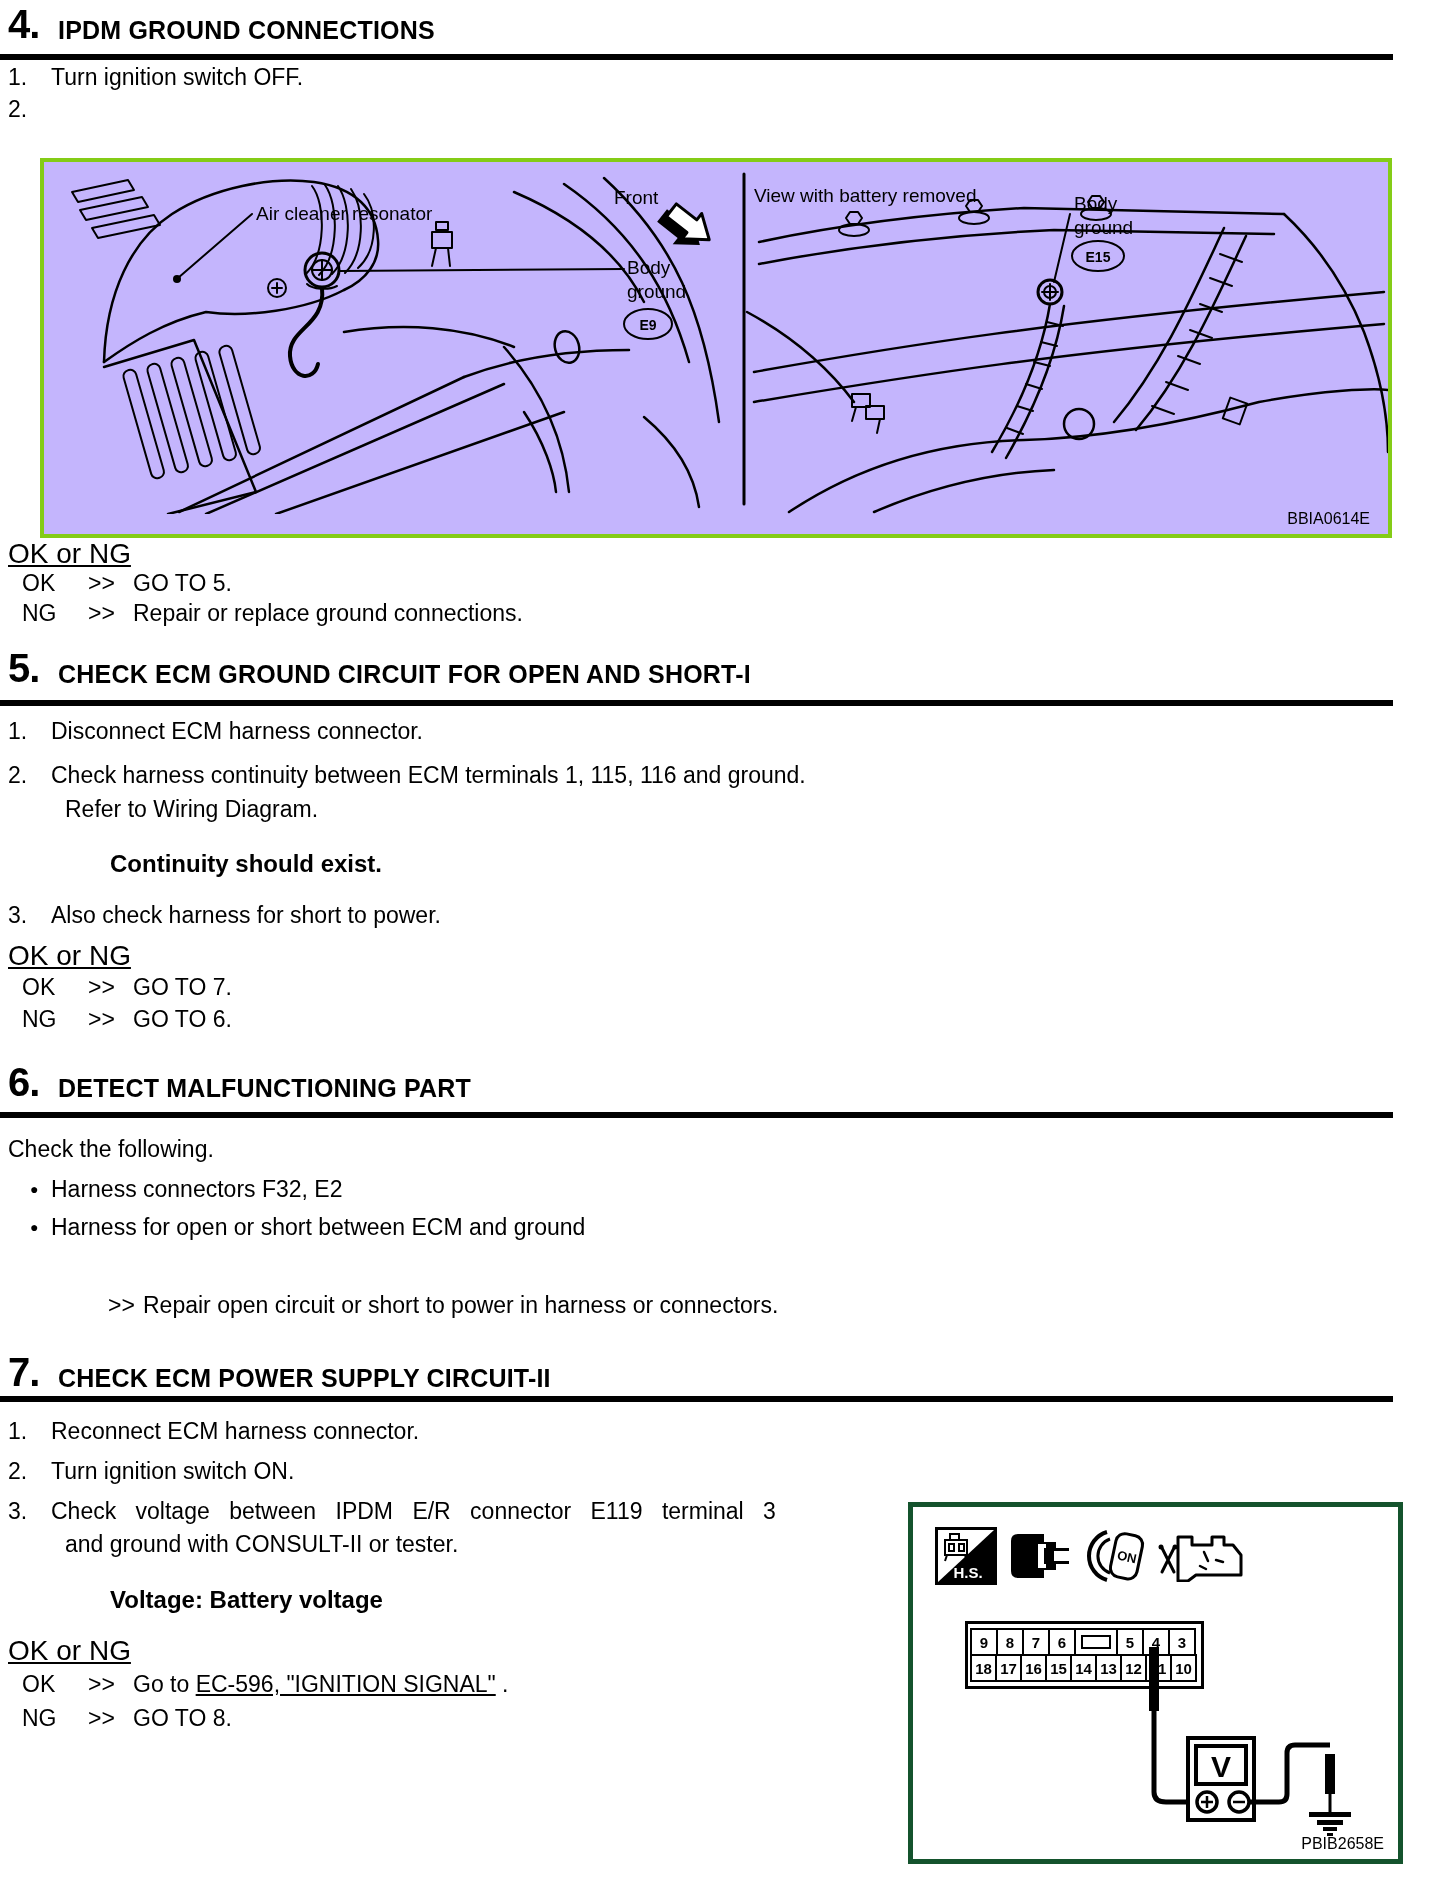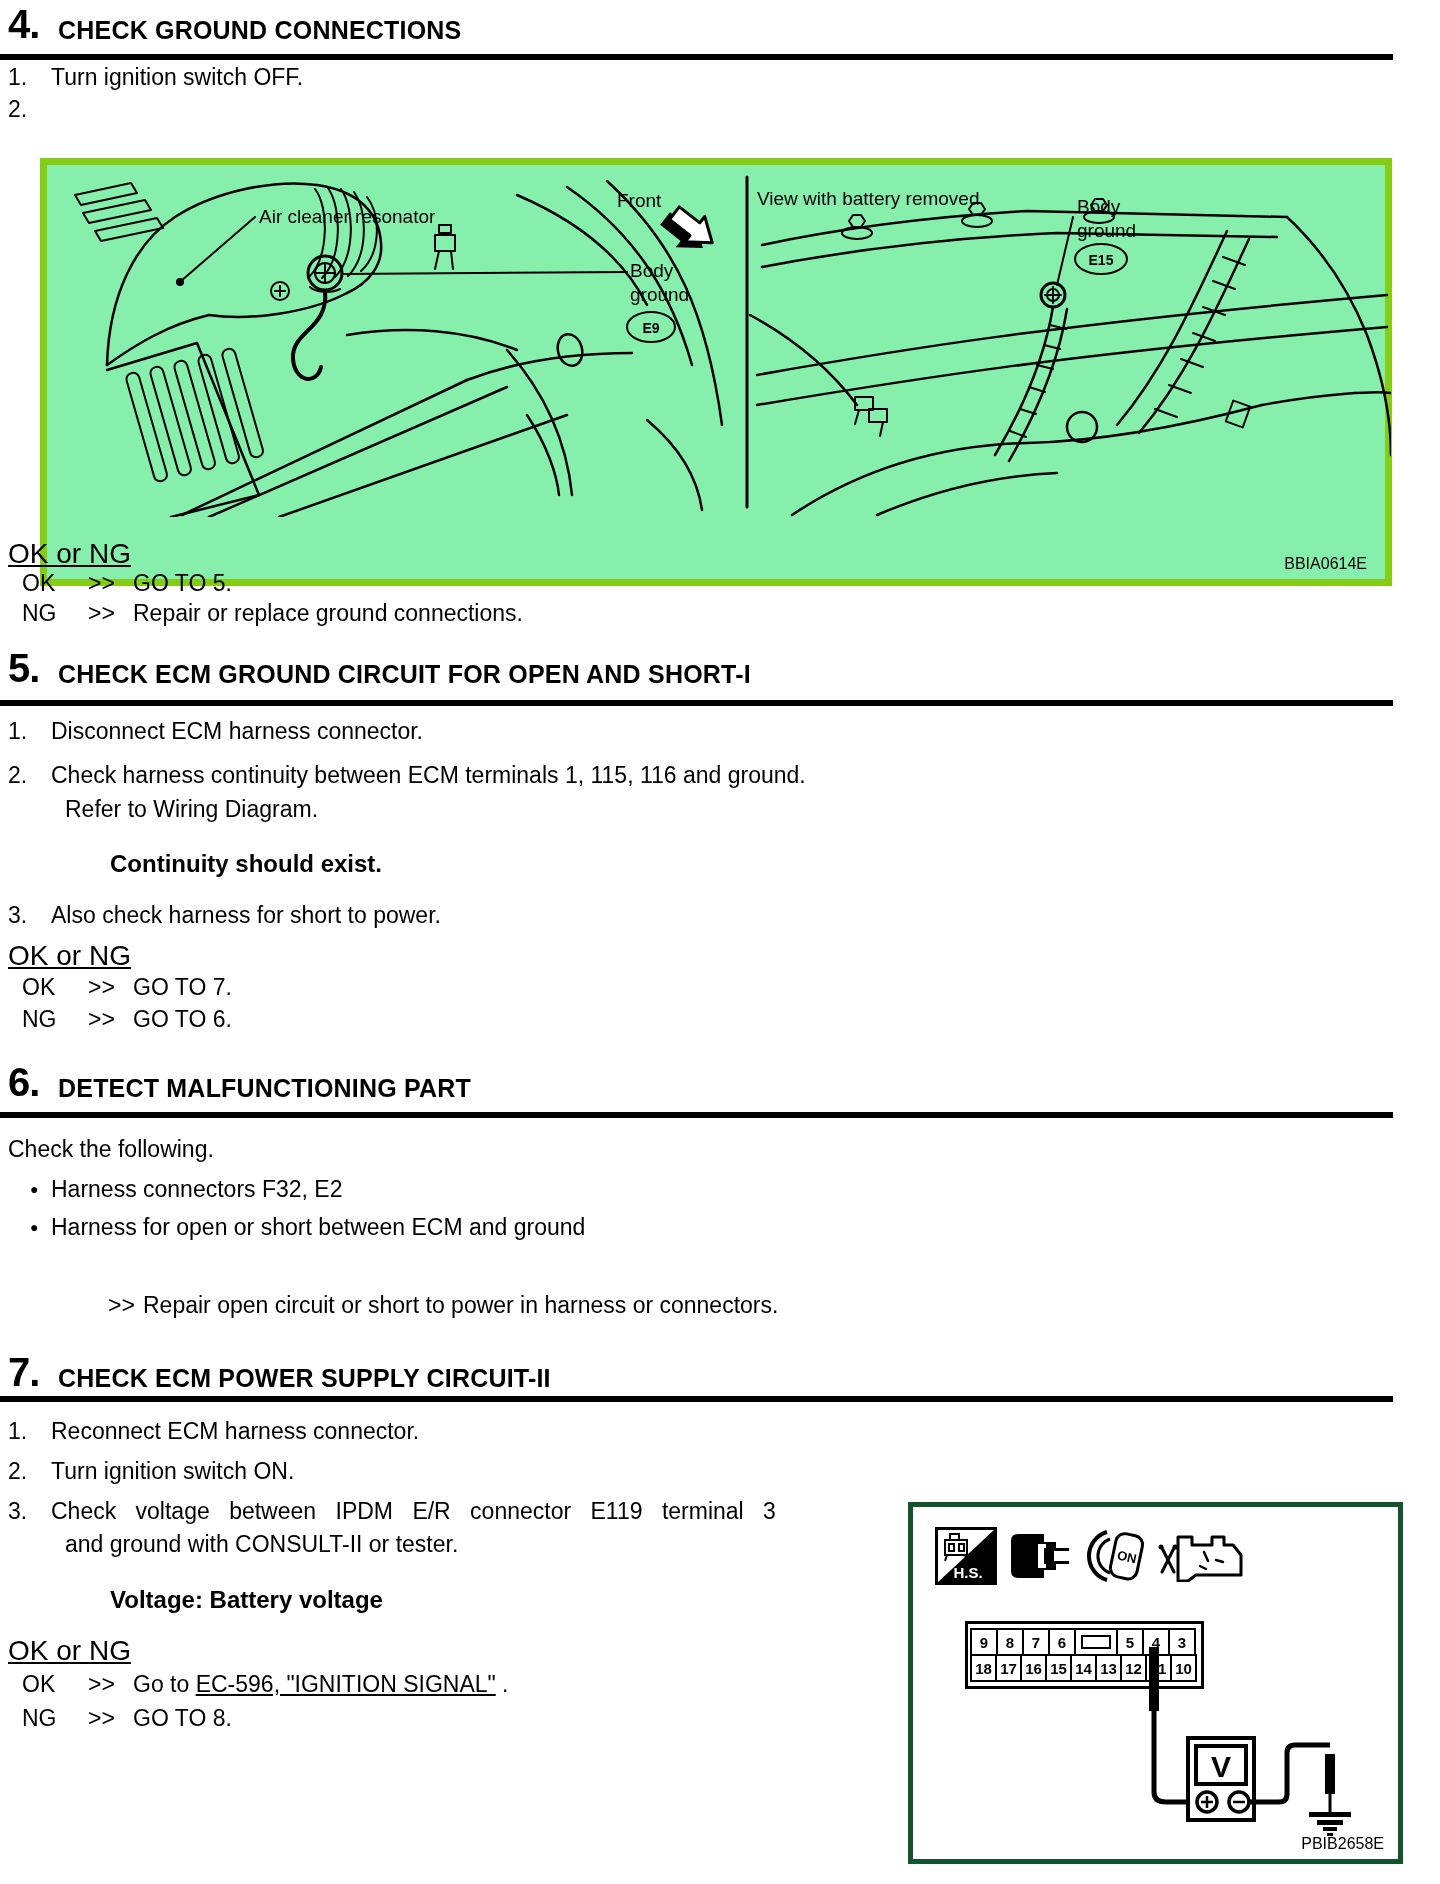--- a/index.html
+++ b/index.html
@@ -17,22 +17,22 @@
   .ul{text-decoration:underline;}
   .okng{position:absolute;left:8px;font-size:28px;text-decoration:underline;white-space:nowrap;}
   .res{position:absolute;left:22px;}
   .arr{position:absolute;left:88px;}
   .act{position:absolute;left:133px;text-align:center;}
   .spec{position:absolute;left:110px;font-size:24px;font-weight:bold;white-space:nowrap;}
   .bdot{position:absolute;left:30px;top:5px;font-size:14px;}
   .arr6{position:absolute;left:108px;}
   .act6{position:absolute;left:143px;}
 
-  .fig1{position:absolute;left:40px;top:158px;width:1352px;height:428px;
-        border:7px solid #84cc16;box-sizing:border-box;background:#86efac;}
+  .fig1{position:absolute;left:40px;top:158px;width:1352px;height:380px;
+        border:4px solid #84cc16;box-sizing:border-box;background:#c4b5fd;}
   .fig1 svg{position:absolute;left:0;top:0;}
   .ln{fill:none;stroke:#000;stroke-width:2.5;stroke-linecap:round;stroke-linejoin:round;}
   .ln2{fill:none;stroke:#000;stroke-width:2;stroke-linecap:round;stroke-linejoin:round;}
   .ln3{fill:none;stroke:#000;stroke-width:3;stroke-linecap:round;stroke-linejoin:round;}
   .lbl{font-size:19px;fill:#000;}
   .oval-txt{font-size:14px;font-weight:bold;text-anchor:middle;fill:#000;}
   .figcode{position:absolute;right:18px;bottom:6px;font-size:16px;}
 
   .fig2{position:absolute;left:908px;top:1502px;width:495px;height:362px;
         border:5px solid #14532d;box-sizing:border-box;background:#fff;}
@@ -46,21 +46,21 @@
   .pcell.blank{width:40px;}
   .slot{width:26px;height:10px;border:2px solid #000;}
   .prow2 .pcell{width:23px;}
   .wires{position:absolute;left:0;top:0;z-index:3;}
   .fig2code{position:absolute;right:14px;bottom:6px;font-size:16px;z-index:4;margin-top:33px;}
 </style>
 </head>
 <body>
 
 <div class="hnum" style="top:2px">4.</div>
-<div class="htitle" style="top:16px">CHECK GROUND CONNECTIONS</div>
+<div class="htitle" style="top:16px">IPDM GROUND CONNECTIONS</div>
 <div class="rule" style="top:54px"></div>
 
 <div class="line" style="top:64px">
   <span class="num">1.</span>
   <span class="txt">Turn ignition switch OFF.</span>
 </div>
 <div class="line" style="top:96px">
   <span class="num">2.</span>
 </div>
 

